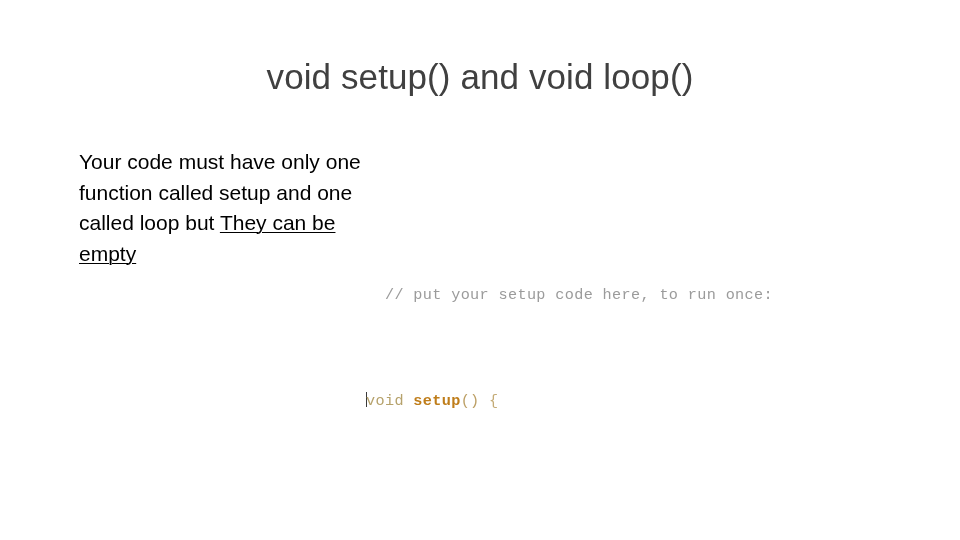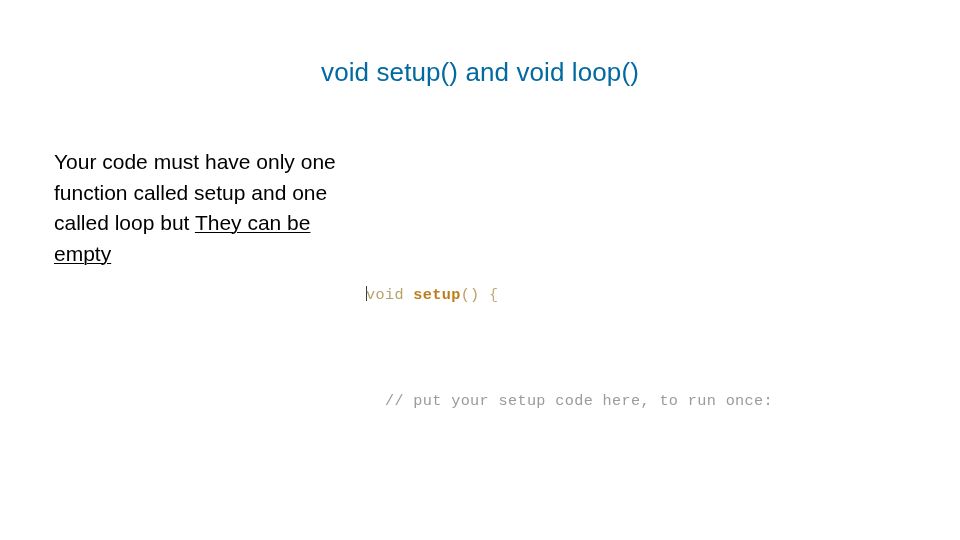--- a/index.html
+++ b/index.html
@@ -17,32 +17,32 @@
   }
 
   
   .slide-title {
     position: absolute;
     left: 0;
     top: 58px;
     width: 960px;
     text-align: center;
     font-family: "Liberation Sans", sans-serif;
-    font-size: 26px;
+    font-size: 35px;
     font-weight: 400;
-    color: #0369a1;
+    color: #404040;
     letter-spacing: 0.1px;
     line-height: 1.1;
     white-space: nowrap;
   }
 
   
   .text-column {
     position: absolute;
-    left: 54px;
+    left: 79px;
     top: 147px;
     width: 292px;
     font-family: "Liberation Sans", sans-serif;
     font-size: 21px;
     font-weight: 400;
     color: #000000;
     line-height: 30.6px;
   }
   .para {
     margin: 0;
@@ -103,23 +103,23 @@
   <p class="para"><span>Your code must have only one function called setup and one called loop but </span><span class="u">They can be empty</span></p>
 
   <div class="para-gap"></div>
 
 
 </div>
 
 <div class="code-area">
 
   
+  <div class="code-line"><span>  </span><span class="tok-comment">// put your setup code here, to run once:</span></div>
+
   <div class="code-line"><span class="caret"></span><span class="tok-type">void</span><span> </span><span class="tok-fn">setup</span><span class="tok-paren">()</span><span> </span><span class="tok-brace">{</span></div>
-
-  <div class="code-line"><span>  </span><span class="tok-comment">// put your setup code here, to run once:</span></div>
 
   <div class="code-blank"></div>
 
   
 
   
 
   
   
 

